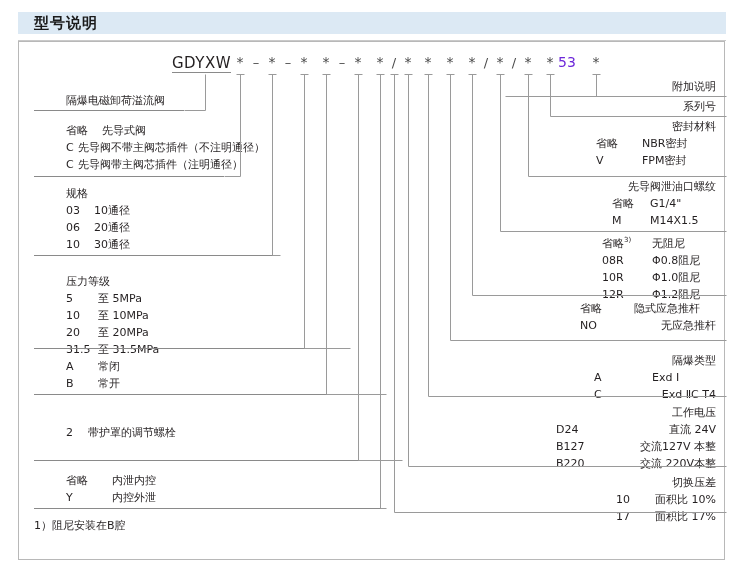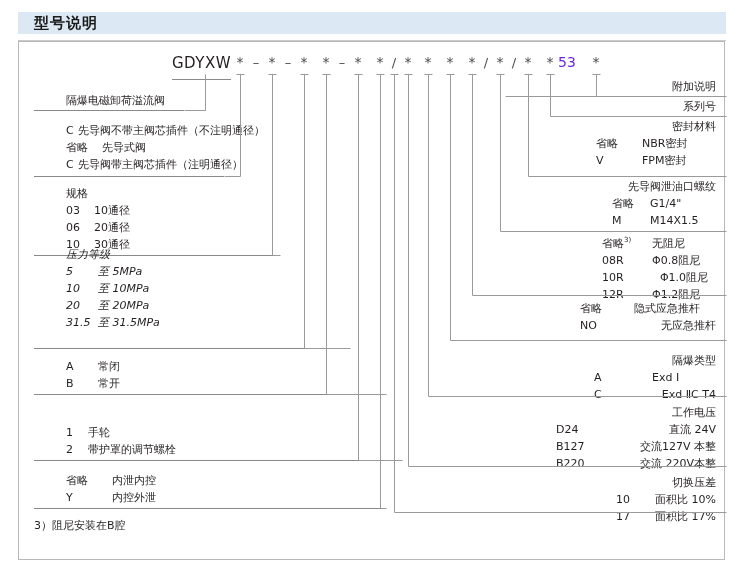--- a/index.html
+++ b/index.html
@@ -37,21 +37,21 @@
   }
 
   
   .code-row{
     position:absolute;top:54px;left:0;width:744px;height:20px;
   }
   .code-prefix{
     position:absolute;left:172px;top:0;
     font-size:15px;letter-spacing:0.5px;color:#231f20;
     border-bottom:1px solid #8a8a8a;
-    padding-bottom:7px;
+    padding-bottom:0;
   }
   .code-tok{
     position:absolute;top:0;
     font-size:14px;color:#4a4a4a;
     text-align:center;
     line-height:16px;
   }
   .code-sep{
     position:absolute;top:1px;
     font-size:13px;color:#4a4a4a;
@@ -116,62 +116,61 @@
       <span class="code-series" style="left: 558px; width: 16px;">53</span>
       <span class="code-tok" style="left: 588px; width: 16px;">*</span>
     </div>
 
   <div class="lbl" style="left:34px;top:92px;">
     <span class="lrow"><span>隔爆电磁卸荷溢流阀</span></span>
   </div>
   <div class="sect-rule" style="left:34px;top:110px;width:150px;"></div>
 
   <div class="lbl" style="left:34px;top:122px;">
+    <span class="lrow"><span class="w-key" style="width:36px">省略</span><span>先导式阀</span></span>
     <span class="lrow"><span class="w-key" style="width:12px">C</span><span>先导阀不带主阀芯插件（不注明通径）</span></span>
-    <span class="lrow"><span class="w-key" style="width:36px">省略</span><span>先导式阀</span></span>
     <span class="lrow"><span class="w-key" style="width:12px">C</span><span>先导阀带主阀芯插件（注明通径）</span></span>
   </div>
   <div class="sect-rule" style="left:34px;top:176px;width:190px;"></div>
 
   <div class="lbl" style="left:34px;top:185px;">
     <span class="lrow">规格</span>
     <span class="lrow"><span class="w-key" style="width:28px">03</span><span>10通径</span></span>
     <span class="lrow"><span class="w-key" style="width:28px">06</span><span>20通径</span></span>
     <span class="lrow"><span class="w-key" style="width:28px">10</span><span>30通径</span></span>
   </div>
   <div class="sect-rule" style="left:34px;top:255px;width:246px;"></div>
 
-  <div class="lbl" style="left:34px;top:246px;font-style:italic;">
+  <div class="lbl" style="left:34px;top:273px;">
     <span class="lrow">压力等级</span>
     <span class="lrow"><span class="w-key" style="width:32px">5</span><span>至  5MPa</span></span>
     <span class="lrow"><span class="w-key" style="width:32px">10</span><span>至 10MPa</span></span>
     <span class="lrow"><span class="w-key" style="width:32px">20</span><span>至 20MPa</span></span>
     <span class="lrow"><span class="w-key" style="width:32px">31.5</span><span>至 31.5MPa</span></span>
   </div>
   <div class="sect-rule" style="left:34px;top:348px;width:316px;"></div>
 
   <div class="lbl" style="left:34px;top:358px;">
     <span class="lrow"><span class="w-key" style="width:32px">A</span><span>常闭</span></span>
     <span class="lrow"><span class="w-key" style="width:32px">B</span><span>常开</span></span>
   </div>
   <div class="sect-rule" style="left:34px;top:394px;width:352px;"></div>
 
   <div class="lbl" style="left:34px;top:424px;">
-    <span class="lrow"><span class="w-key" style="width:22px">1</span><span>手轮</span></span>
     <span class="lrow"><span class="w-key" style="width:22px">2</span><span>带护罩的调节螺栓</span></span>
   </div>
   <div class="sect-rule" style="left:34px;top:460px;width:368px;"></div>
 
   <div class="lbl" style="left:34px;top:472px;">
     <span class="lrow"><span class="w-key" style="width:46px">省略</span><span>内泄内控</span></span>
     <span class="lrow"><span class="w-key" style="width:46px">Y</span><span>内控外泄</span></span>
   </div>
   <div class="sect-rule" style="left:34px;top:508px;width:352px;"></div>
 
-  <div class="note" style="left:34px;top:518px;">3）阻尼安装在B腔</div>
+  <div class="note" style="left:34px;top:518px;">1）阻尼安装在B腔</div>
 
   <div class="lbl right" style="right:28px;top:78px;">
     <span class="lrow">附加说明</span>
   </div>
 
   <div class="lbl right" style="right:28px;top:98px;">
     <span class="lrow">系列号</span>
   </div>
 
   <div class="lbl right" style="right:28px;top:118px;">
@@ -182,21 +181,21 @@
 
   <div class="lbl right" style="right:28px;top:178px;">
     <span class="lrow">先导阀泄油口螺纹</span>
     <span class="lrow"><span class="w-key" style="width:38px;text-align:left">省略</span><span style="display:inline-block;width:66px;text-align:left">G1/4"</span></span>
     <span class="lrow"><span class="w-key" style="width:38px;text-align:left">M</span><span style="display:inline-block;width:66px;text-align:left">M14X1.5</span></span>
   </div>
 
   <div class="lbl right" style="right:28px;top:232px;">
     <span class="lrow"><span class="w-key" style="width:50px;text-align:left"><span>省略</span><span class="sup">3)</span></span><span style="display:inline-block;width:64px;text-align:left">无阻尼</span></span>
     <span class="lrow"><span class="w-key" style="width:50px;text-align:left">08R</span><span style="display:inline-block;width:64px;text-align:left">Φ0.8阻尼</span></span>
-    <span class="lrow"><span class="w-key" style="width:50px;text-align:left">10R</span><span style="display:inline-block;width:64px;text-align:center">Φ1.0阻尼</span></span>
+    <span class="lrow"><span class="w-key" style="width:50px;text-align:left">10R</span><span style="display:inline-block;width:64px;text-align:left">Φ1.0阻尼</span></span>
     <span class="lrow"><span class="w-key" style="width:50px;text-align:left">12R</span><span style="display:inline-block;width:64px;text-align:left">Φ1.2阻尼</span></span>
   </div>
 
   <div class="lbl right" style="right:28px;top:300px;">
     <span class="lrow"><span class="w-key" style="width:54px;text-align:left">省略</span><span style="display:inline-block;width:82px;text-align:left">隐式应急推杆</span></span>
     <span class="lrow"><span class="w-key" style="width:54px;text-align:left">NO</span><span style="display:inline-block;width:82px;text-align:right">无应急推杆</span></span>
   </div>
 
   <div class="lbl right" style="right:28px;top:352px;">
     <span class="lrow">隔爆类型</span>

